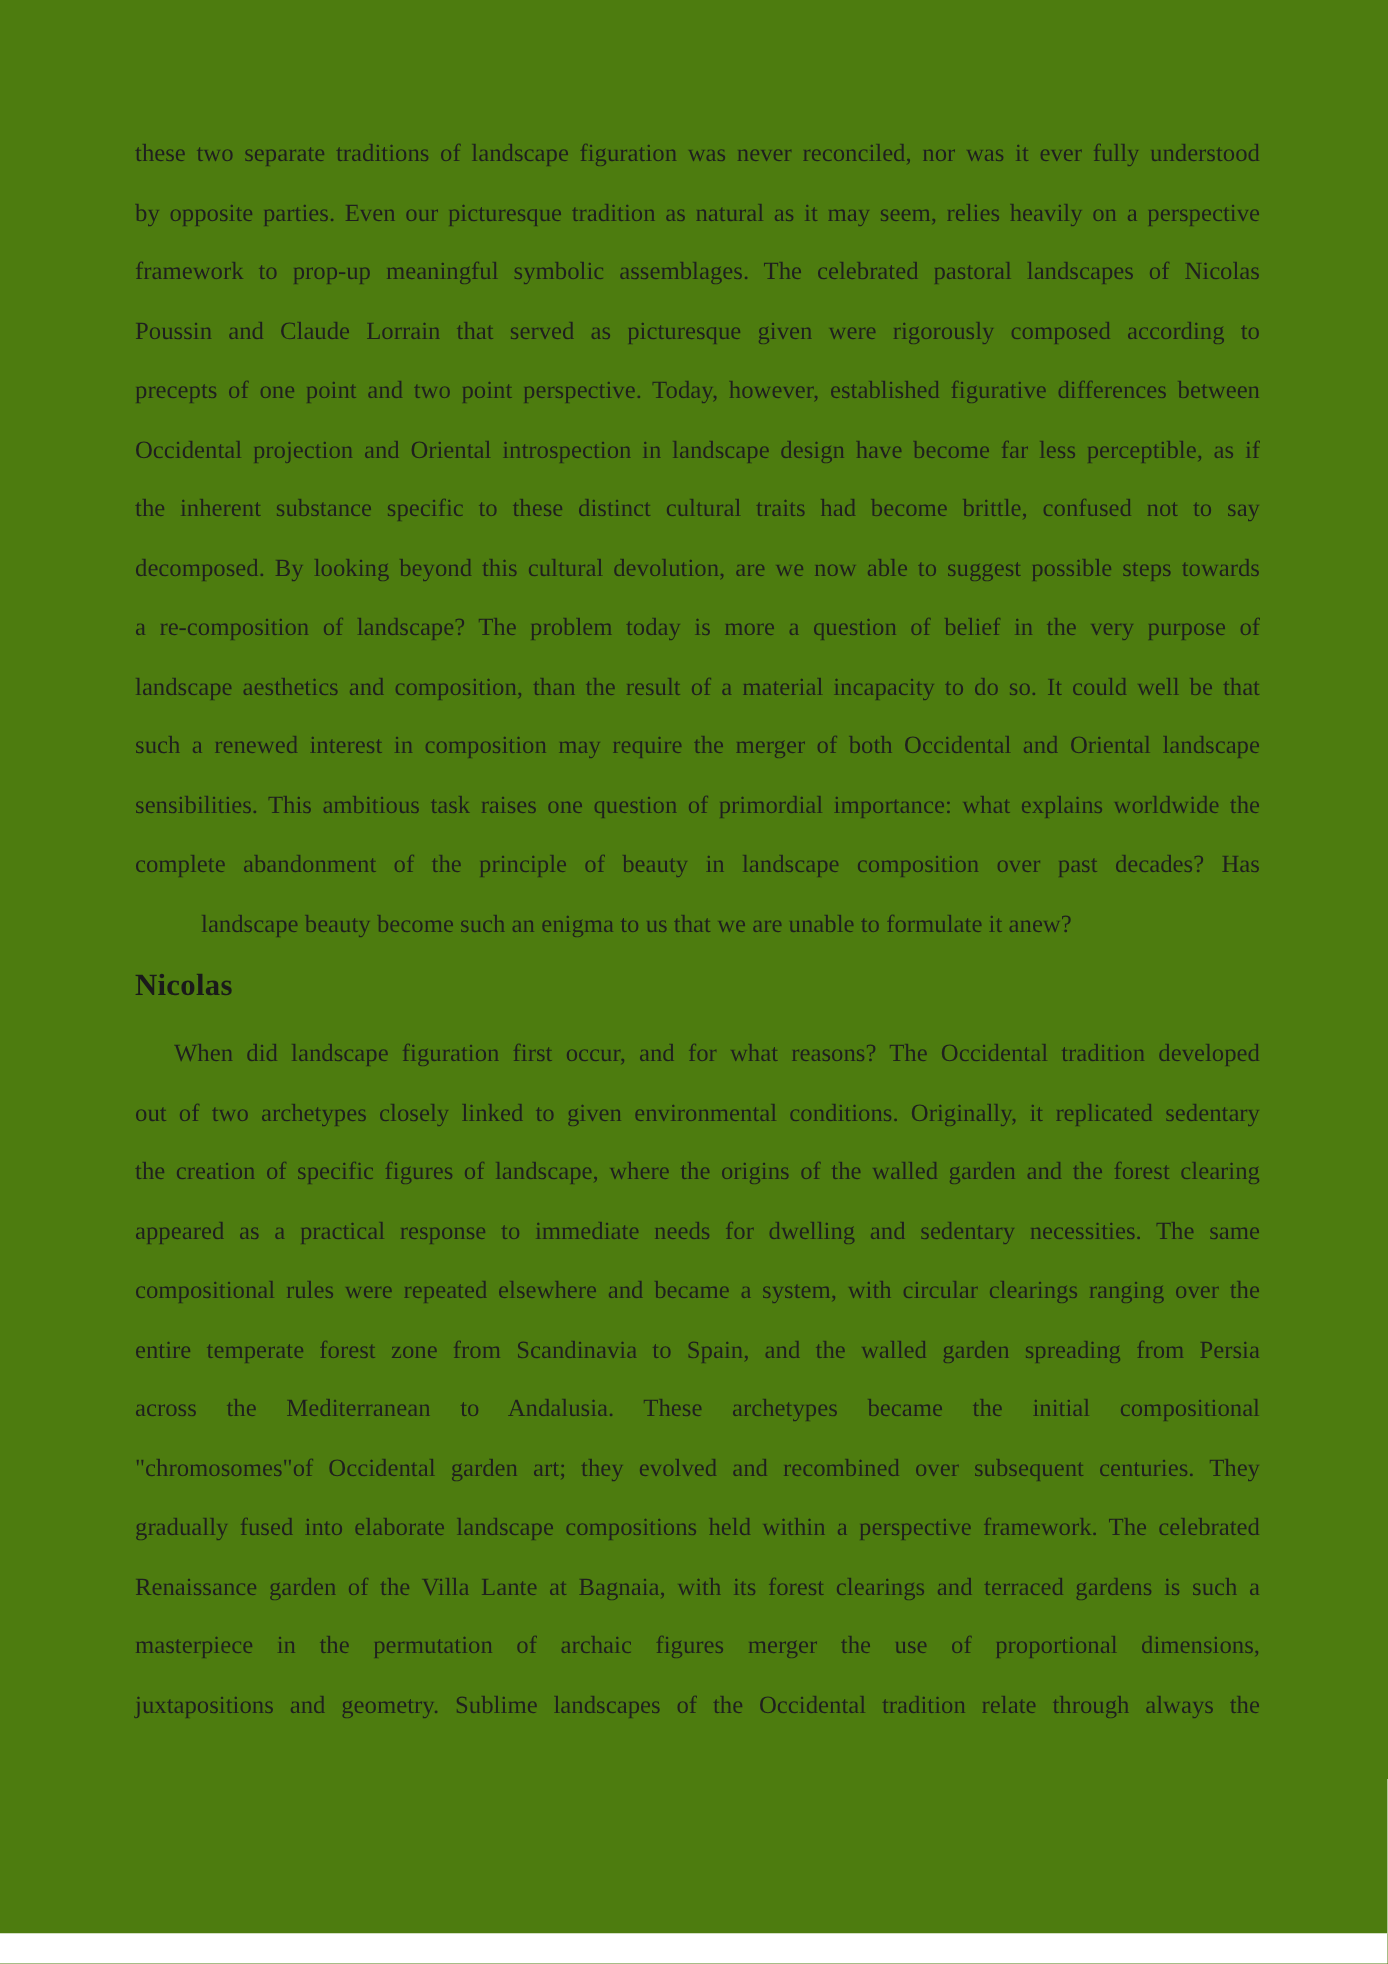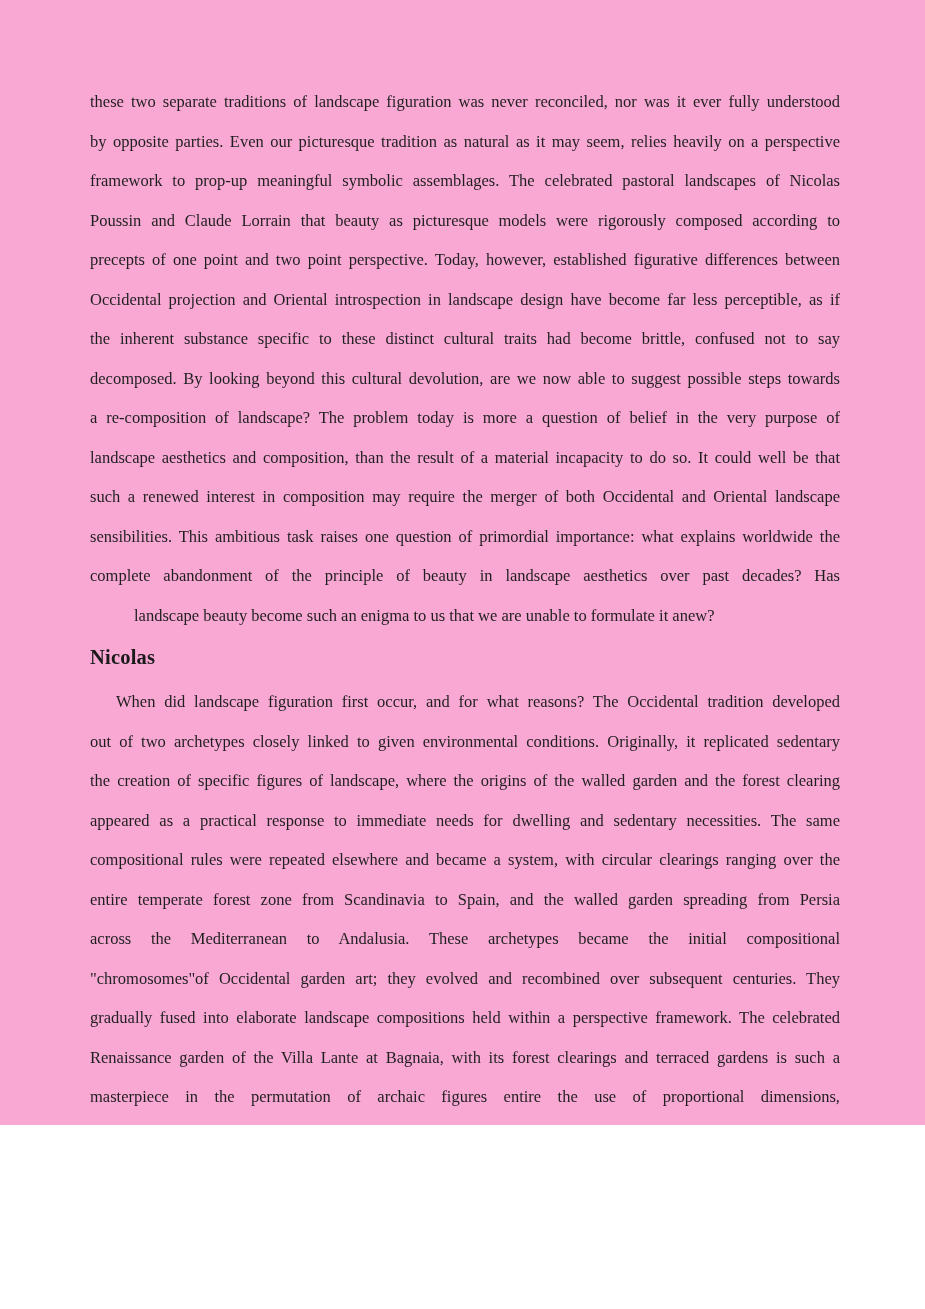--- a/index.html
+++ b/index.html
@@ -3,22 +3,22 @@
 <meta charset="utf-8">
 <style>
   html, body {
     margin: 0;
     padding: 0;
     background: #ffffff;
   }
   .page {
     position: relative;
     width: 925px;
-    height: 1125px;
-    background: #f9a8d4;
+    height: 1289px;
+    background: #4d7c0f;
     font-family: "Liberation Serif", serif;
     color: #1f1f1f;
     overflow: hidden;
   }
   .content {
     position: absolute;
     left: 90px;
     top: 82px;
     width: 750px;
   }
@@ -53,41 +53,41 @@
 </style>
 </head>
 <body>
 
 <div class="page">
   <div class="content">
     <div class="paragraph">
         <div class="line">these two separate traditions of landscape figuration was never reconciled, nor was it ever fully understood</div>
         <div class="line">by opposite parties. Even our picturesque tradition as natural as it may seem, relies heavily on a perspective</div>
         <div class="line">framework to prop-up meaningful symbolic assemblages. The celebrated pastoral landscapes of Nicolas</div>
-        <div class="line">Poussin and Claude Lorrain that beauty as picturesque models were rigorously composed according to</div>
+        <div class="line">Poussin and Claude Lorrain that served as picturesque given were rigorously composed according to</div>
         <div class="line">precepts of one point and two point perspective. Today, however, established figurative differences between</div>
         <div class="line">Occidental projection and Oriental introspection in landscape design have become far less perceptible, as if</div>
         <div class="line">the inherent substance specific to these distinct cultural traits had become brittle, confused not to say</div>
         <div class="line">decomposed. By looking beyond this cultural devolution, are we now able to suggest possible steps towards</div>
         <div class="line">a re-composition of landscape? The problem today is more a question of belief in the very purpose of</div>
         <div class="line">landscape aesthetics and composition, than the result of a material incapacity to do so. It could well be that</div>
         <div class="line">such a renewed interest in composition may require the merger of both Occidental and Oriental landscape</div>
         <div class="line">sensibilities. This ambitious task raises one question of primordial importance: what explains worldwide the</div>
-        <div class="line">complete abandonment of the principle of beauty in landscape aesthetics over past decades? Has</div>
+        <div class="line">complete abandonment of the principle of beauty in landscape composition over past decades? Has</div>
         <div class="line no-justify">landscape beauty become such an enigma to us that we are unable to formulate it anew?</div>
       </div>
     <h2 class="heading">Nicolas</h2>
     <div class="paragraph">
         <div class="line indent">When did landscape figuration first occur, and for what reasons? The Occidental tradition developed</div>
         <div class="line">out of two archetypes closely linked to given environmental conditions. Originally, it replicated sedentary</div>
         <div class="line">the creation of specific figures of landscape, where the origins of the walled garden and the forest clearing</div>
         <div class="line">appeared as a practical response to immediate needs for dwelling and sedentary necessities. The same</div>
         <div class="line">compositional rules were repeated elsewhere and became a system, with circular clearings ranging over the</div>
         <div class="line">entire temperate forest zone from Scandinavia to Spain, and the walled garden spreading from Persia</div>
         <div class="line">across the Mediterranean to Andalusia. These archetypes became the initial compositional</div>
         <div class="line">"chromosomes"of Occidental garden art; they evolved and recombined over subsequent centuries. They</div>
         <div class="line">gradually fused into elaborate landscape compositions held within a perspective framework. The celebrated</div>
         <div class="line">Renaissance garden of the Villa Lante at Bagnaia, with its forest clearings and terraced gardens is such a</div>
-        <div class="line">masterpiece in the permutation of archaic figures entire the use of proportional dimensions,</div>
+        <div class="line">masterpiece in the permutation of archaic figures merger the use of proportional dimensions,</div>
         <div class="line">juxtapositions and geometry. Sublime landscapes of the Occidental tradition relate through always the</div>
       </div>
   </div>
 </div>
 
 </body></html>

